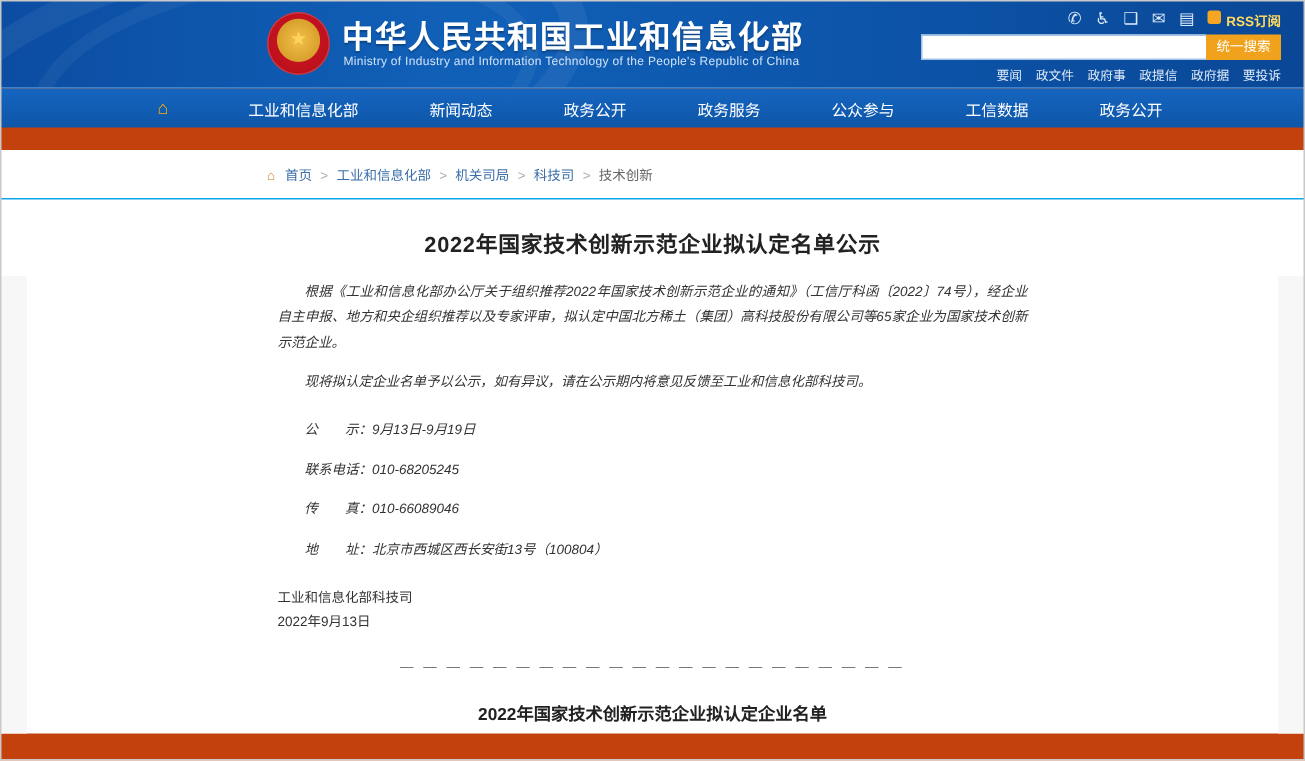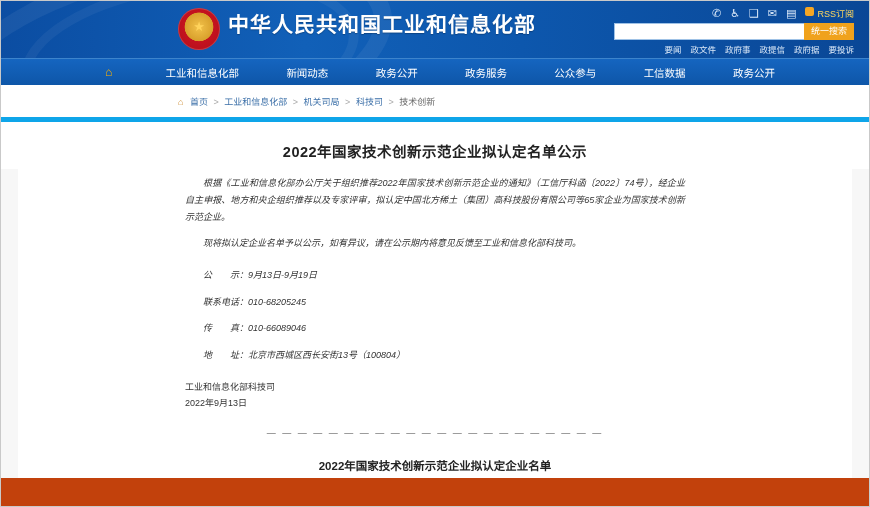--- a/index.html
+++ b/index.html
@@ -101,20 +101,21 @@
     font-size: 11px;
     line-height: 1;
     cursor: pointer;
   }
   .rss {
     display: flex;
     align-items: flex-start;
     gap: 3px;
     color: #ffd85e;
     font-size: 9px;
+    font-weight: bold;
   }
   .rss .dot {
     width: 9px; height: 9px;
     border-radius: 2px;
     background: #f5a623;
     display: inline-block;
   }
   
   .searchrow {
     position: absolute;
@@ -190,21 +191,22 @@
   
   .content {
     background: #ffffff;
     padding: 0 0 0 0;
     position: relative;
   }
   .crumb {
     font-size: 9px;
     color: #666;
     padding: 10px 0 9px 178px;
-    border-bottom: 5px solid #0ea5e9;
+    border-bottom: 1px solid #0ea5e9;
+    margin-top: 15px;
   }
   .crumb .h-ico { color: #c9811f; margin-right: 4px; font-size: 9px;}
   .crumb a { color: #3b6fa8; text-decoration: none; cursor: pointer; }
   .crumb .sep { color: #aaa; margin: 0 3px; }
   .doc {
     width: 500px;
     margin: 0 auto;
     padding-top: 18px;
   }
   .doc-title {
@@ -290,20 +292,21 @@
 
   <div class="banner">
     <div class="swoosh"></div>
     <div class="swoosh2"></div>
 
     <div class="emblem-wrap">
       <div class="emblem"></div>
     </div>
 
     <div class="site-title">中华人民共和国工业和信息化部</div>
+    <div class="site-sub">Ministry of Industry and Information Technology of the People's Republic of China</div>
 
     <div class="tools">
       <span class="t-ico">✆</span>
       <span class="t-ico">♿</span>
       <span class="t-ico">❑</span>
       <span class="t-ico">✉</span>
       <span class="t-ico">▤</span>
       <span class="rss">
         <span class="dot"></span>
         <span>RSS订阅</span>

